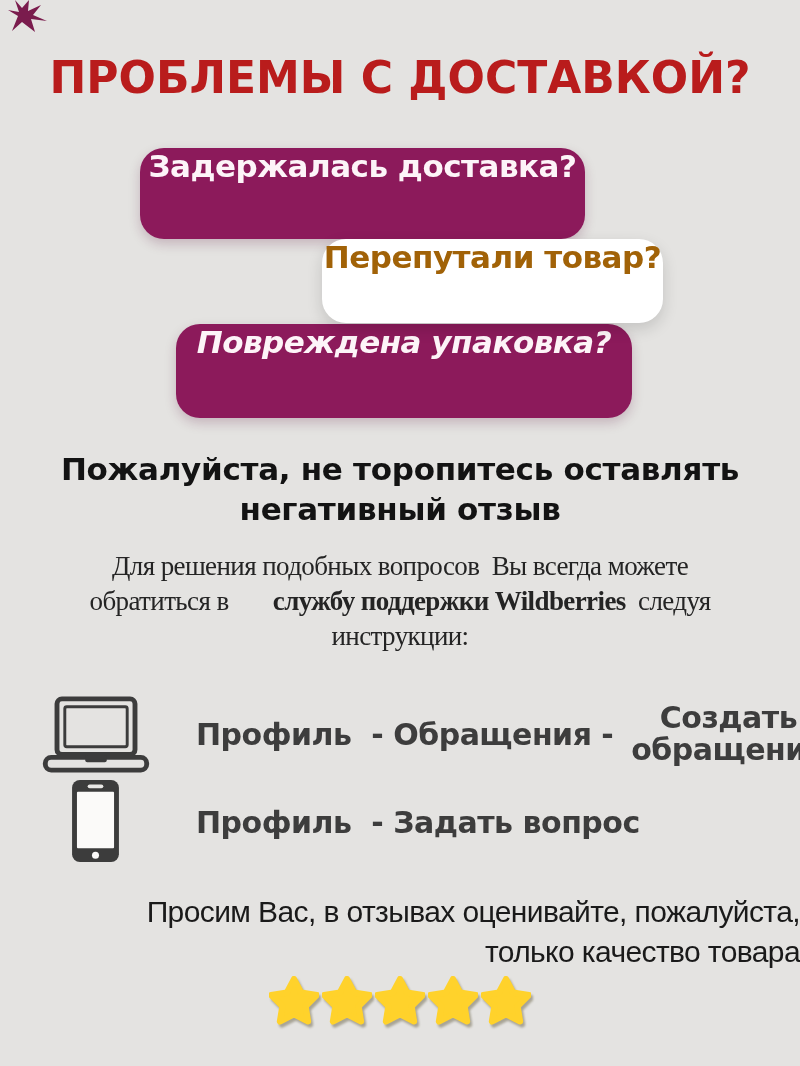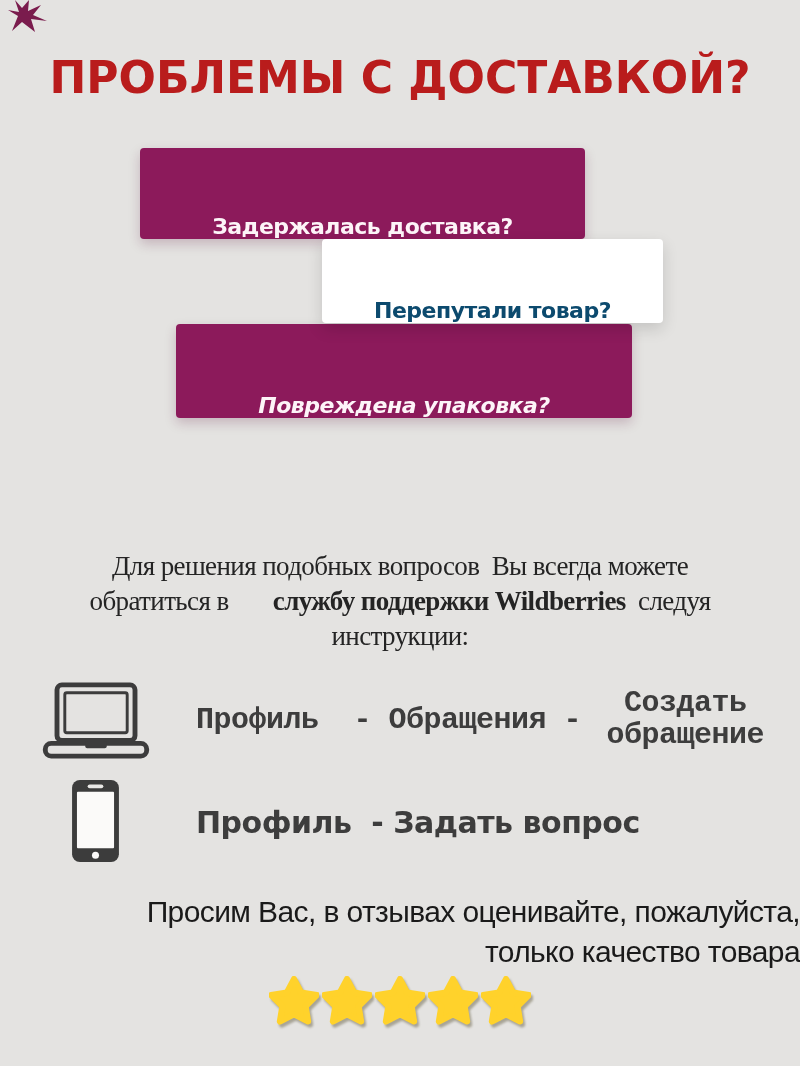--- a/index.html
+++ b/index.html
@@ -7,40 +7,40 @@
     position:relative;width:800px;height:1066px;overflow:hidden;
     background:#e4e3e1;
     font-family:"DejaVu Sans","Liberation Sans",sans-serif;
   }
   .corner-mark{position:absolute;left:8px;top:0px;width:40px;height:36px;}
   .title{
     position:absolute;top:52px;left:0;width:800px;text-align:center;
     font-size:44px;font-weight:800;color:#b91c1c;letter-spacing:0px;
   }
   .pill{
-    position:absolute;display:flex;align-items:flex-end;justify-content:center;
-    border-radius:4px;font-weight:800;font-size:22px;letter-spacing:-0.5px;
+    position:absolute;display:flex;align-items:flex-start;justify-content:center;
+    border-radius:24px;font-weight:800;font-size:31px;letter-spacing:-0.5px;
   }
   .pill.accent{background:#8c1a5b;color:#fdf4f8;box-shadow:0 5px 12px rgba(90,20,60,0.22);}
-  .pill.white{background:#ffffff;color:#0c4a6e;box-shadow:0 6px 16px rgba(0,0,0,0.14);}
+  .pill.white{background:#ffffff;color:#a16207;box-shadow:0 6px 16px rgba(0,0,0,0.14);}
   .pill1{left:140px;top:148px;width:445px;height:91px;}
   .pill2{left:322px;top:239px;width:341px;height:84px;z-index:2;}
   .pill3{left:176px;top:324px;width:456px;height:94px;font-style:italic;}
   .subtitle{
     position:absolute;top:450px;left:0;width:800px;text-align:center;
     font-size:31px;line-height:1.28;font-weight:700;color:#131313;letter-spacing:-0.3px;
   }
   .bodytext{
     position:absolute;top:549px;left:0;width:800px;text-align:center;
     font-family:Liberation Serif, serif;
     font-size:27px;line-height:1.3;color:#242424;letter-spacing:-0.6px;
   }
   .bodytext b{font-weight:700;margin-left:38px;}
   .step{position:absolute;left:0;width:800px;}
-  .step1{top:678px;height:84px;font-family:Liberation Mono, monospace;}
+  .step1{top:692px;height:84px;}
   .step2{top:780px;height:84px;}
   .step-icon{position:absolute;}
   .laptop-icon{left:42px;top:4px;}
   .phone-icon{left:72px;top:0px;}
   .step-text{
     position:absolute;left:196px;top:0;height:84px;right:20px;
     display:flex;align-items:center;gap:8px;
     font-size:30px;font-weight:700;color:#3d3d3d;letter-spacing:-0.5px;white-space:pre;
   }
   .stack{display:flex;flex-direction:column;align-items:center;line-height:1.06;text-align:center;}
@@ -69,20 +69,24 @@
   <div class="pill accent pill1">
     <span>Задержалась доставка?</span>
   </div>
   <div class="pill white pill2">
     <span>Перепутали товар?</span>
   </div>
   <div class="pill accent pill3">
     <span>Повреждена упаковка?</span>
   </div>
 
+  <div class="subtitle">
+    <div>Пожалуйста, не торопитесь оставлять</div>
+    <div>негативный отзыв</div>
+  </div>
 
   <div class="bodytext">
     <div>Для решения подобных вопросов &nbsp;Вы всегда можете</div>
     <div><span>обратиться в </span><b>службу поддержки Wildberries</b><span> &nbsp;следуя</span></div>
     <div>инструкции:</div>
   </div>
 
   <div class="step step1">
     <svg class="step-icon laptop-icon" width="108" height="78" viewBox="0 0 110 80">
       <rect x="15" y="3" width="80" height="57" rx="5" fill="none" stroke="#3c3c3c" stroke-width="5"></rect>

